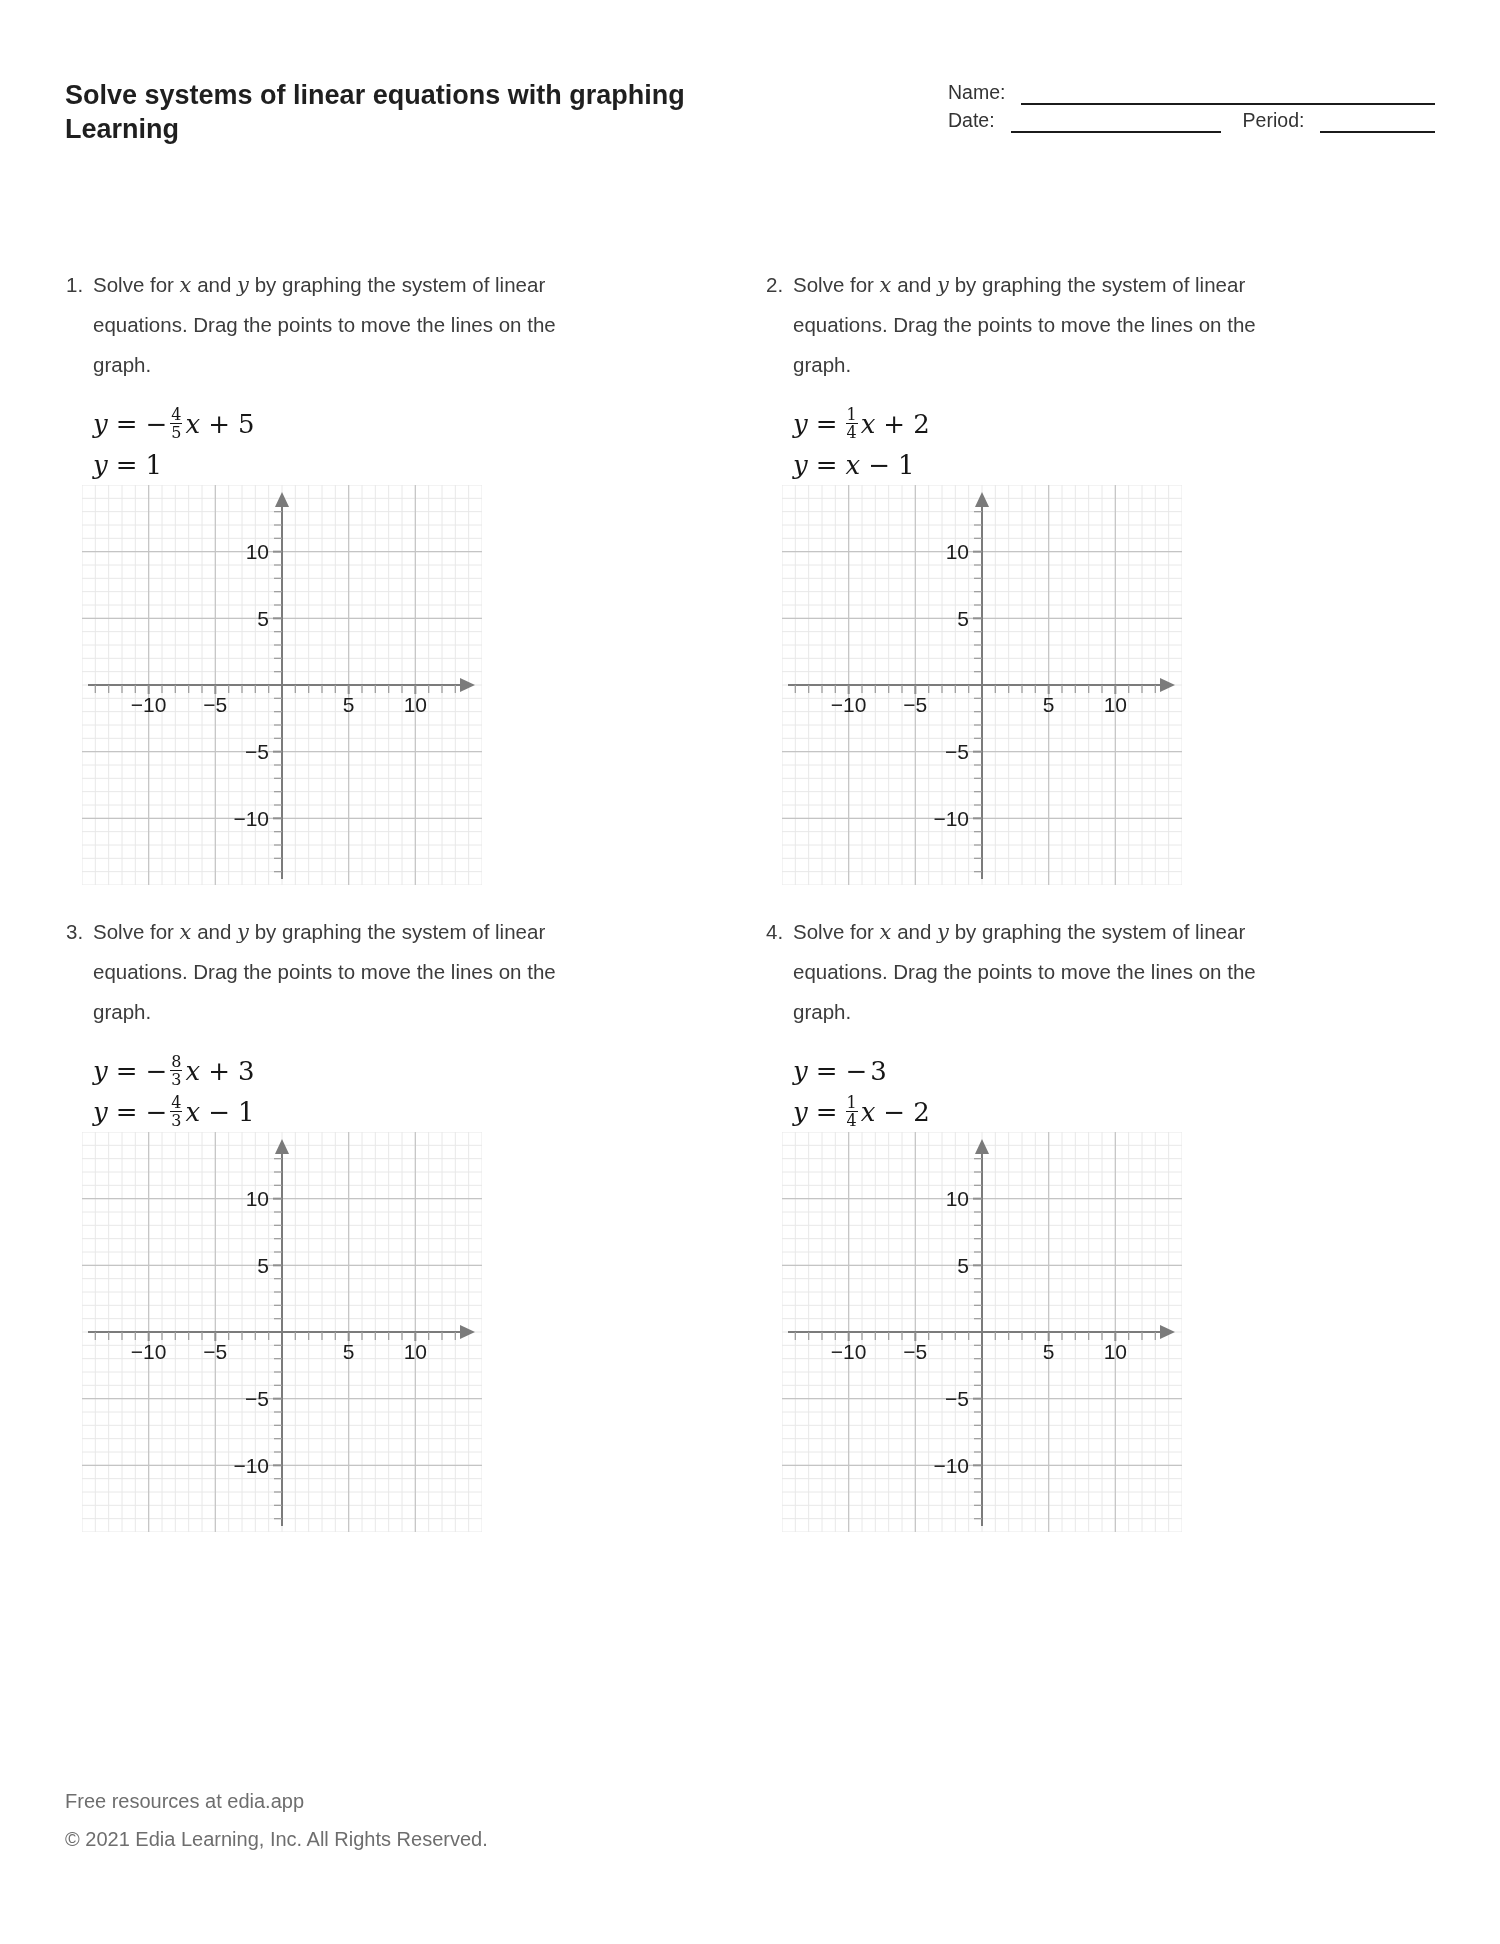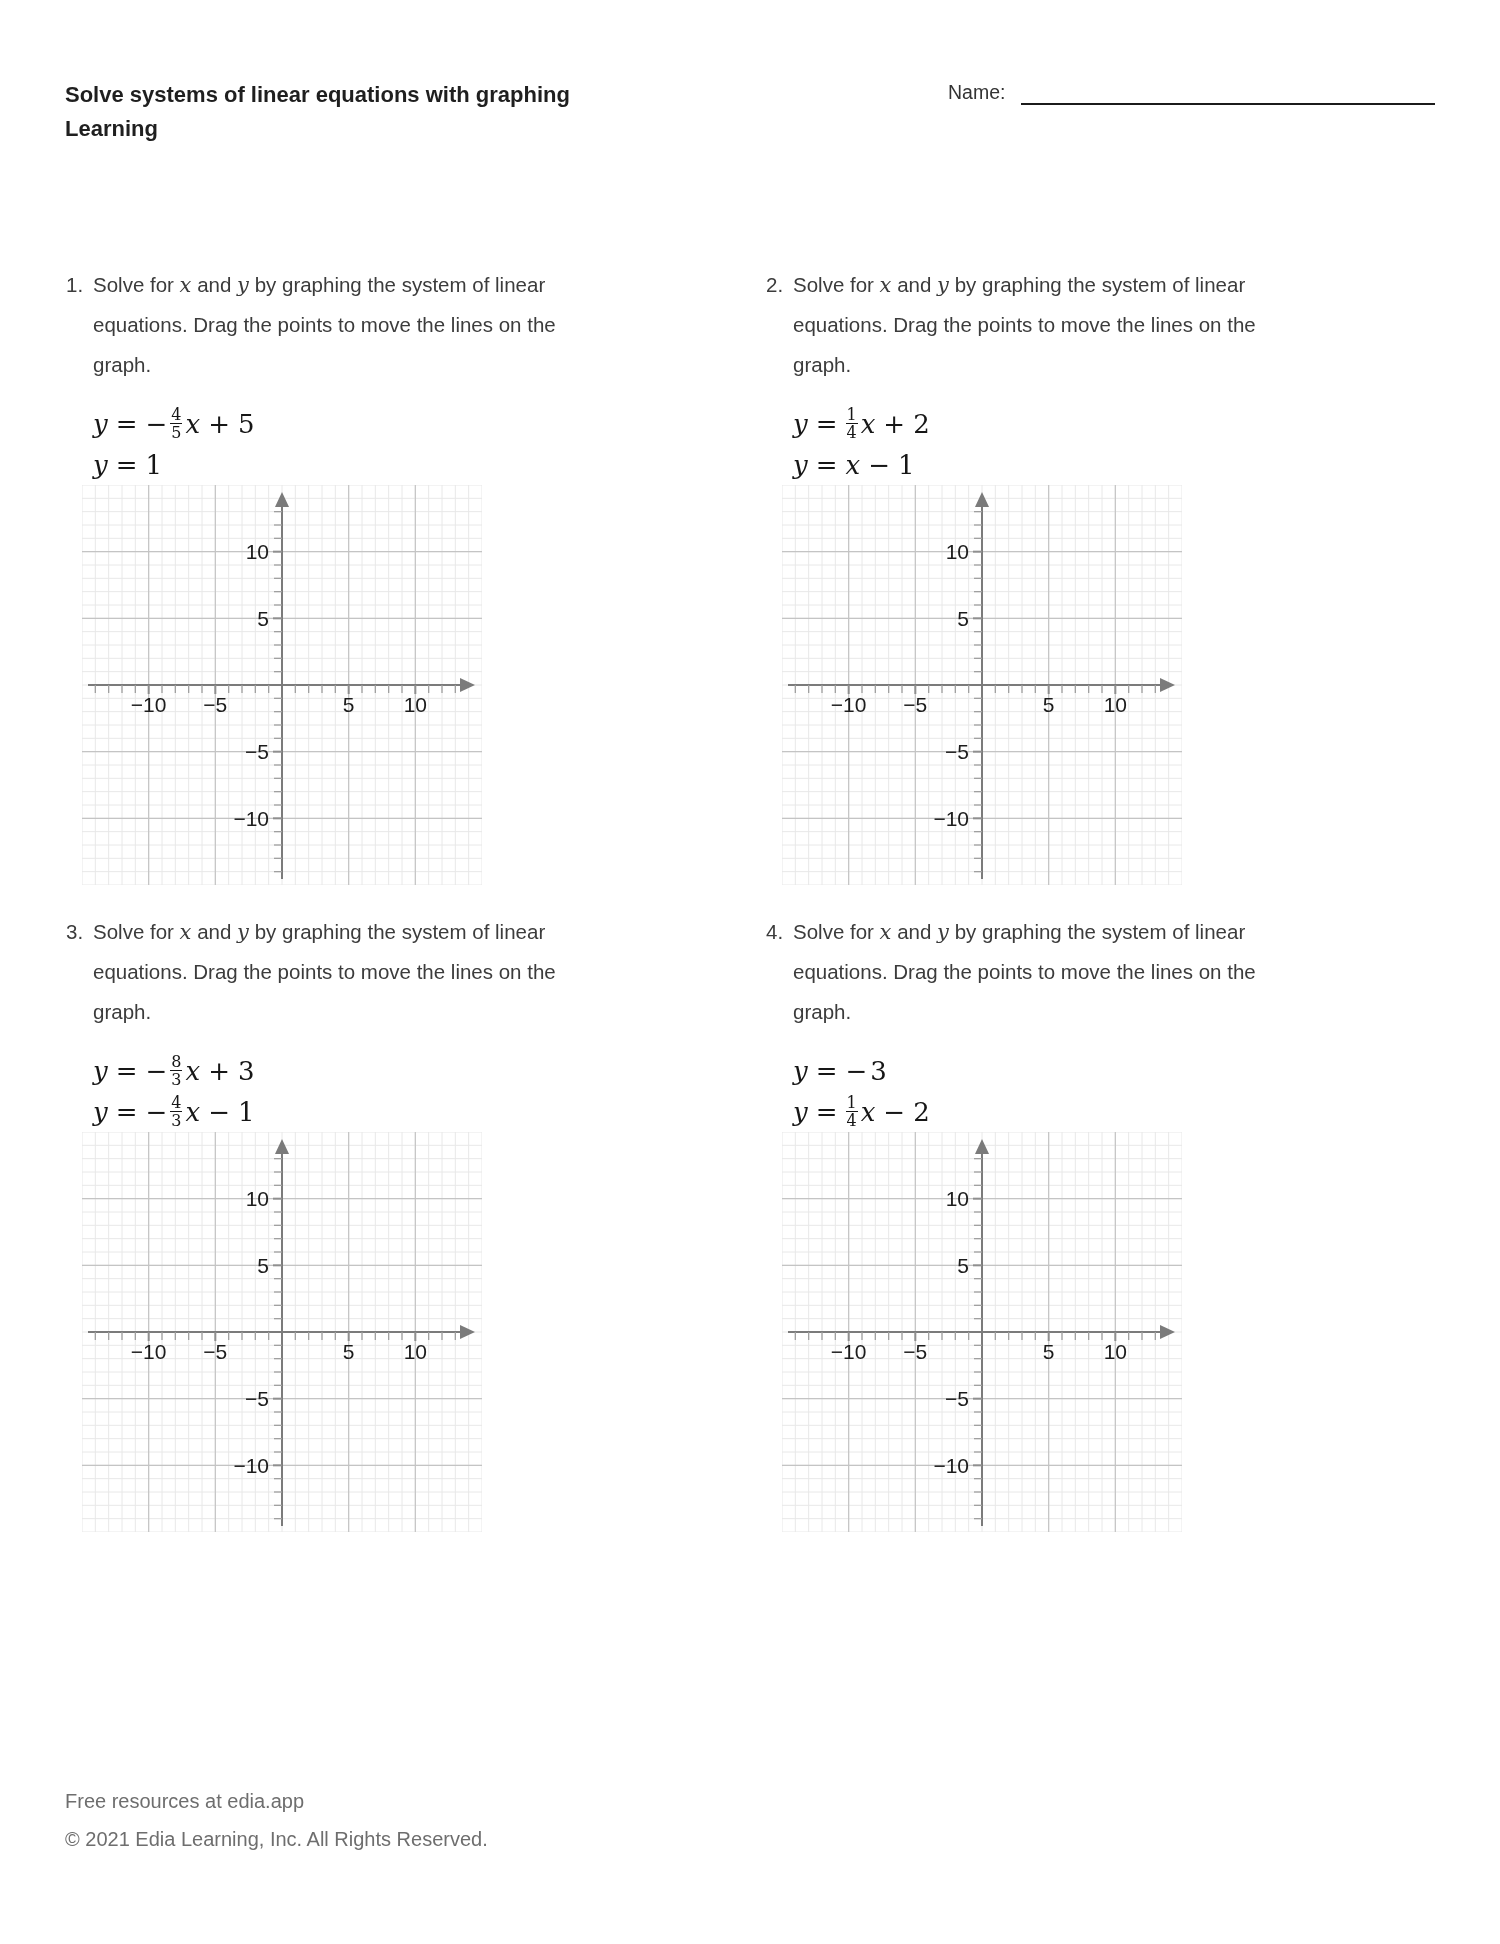--- a/index.html
+++ b/index.html
@@ -3,21 +3,21 @@
 <meta charset="utf-8">
 <style>
   * { box-sizing: border-box; }
   html,body { margin:0; padding:0; background:#fff; }
   .page {
     position: relative; width: 1500px; height: 1944px; background: #fff;
     font-family: "Liberation Sans", sans-serif; overflow: hidden;
   }
   
   .header { position:absolute; left:65px; top:78px; right:65px; display:flex; justify-content:space-between; }
-  .title { font-size:22px; line-height:34px; font-weight:700; color:#1f1f1f; }
+  .title { font-size:27px; line-height:34px; font-weight:700; color:#1f1f1f; }
   .fields { width:487px; padding-top:3px; }
   .frow { display:flex; align-items:baseline; height:24px; margin-bottom:4px; font-size:19.5px; color:#333; }
   .uline { border-bottom:2px solid #1b1b1b; height:16px; align-self:flex-end; }
   .uline-name { flex:1; margin-left:16px; }
   .uline-date { width:210px; margin-left:16px; }
   .flabel-period { margin-left:22px; }
   .uline-period { flex:1; margin-left:16px; }
   
   #problems {
     position:absolute; left:66px; top:265px;
@@ -48,20 +48,26 @@
 
   <div class="header">
     <div class="title">
       <div>Solve systems of linear equations with graphing</div>
       <div>Learning</div>
     </div>
     <div class="fields">
       <div class="frow">
         <span>Name:</span>
         <span class="uline uline-name"></span>
+      </div>
+      <div class="frow">
+        <span>Date:</span>
+        <span class="uline uline-date"></span>
+        <span class="flabel-period">Period:</span>
+        <span class="uline uline-period"></span>
       </div>
     </div>
   </div>
 
   <div id="problems">
       <section class="problem">
       <div class="prompt">
         <span class="pnum">1.</span>
         <span class="ptext"><span class="ptxt">Solve for </span><span class="mvar-inline">x</span><span class="ptxt"> and </span><span class="mvar-inline">y</span><span class="ptxt"> by graphing the system of linear equations. Drag the points to move the lines on the graph.</span></span>
       </div>

